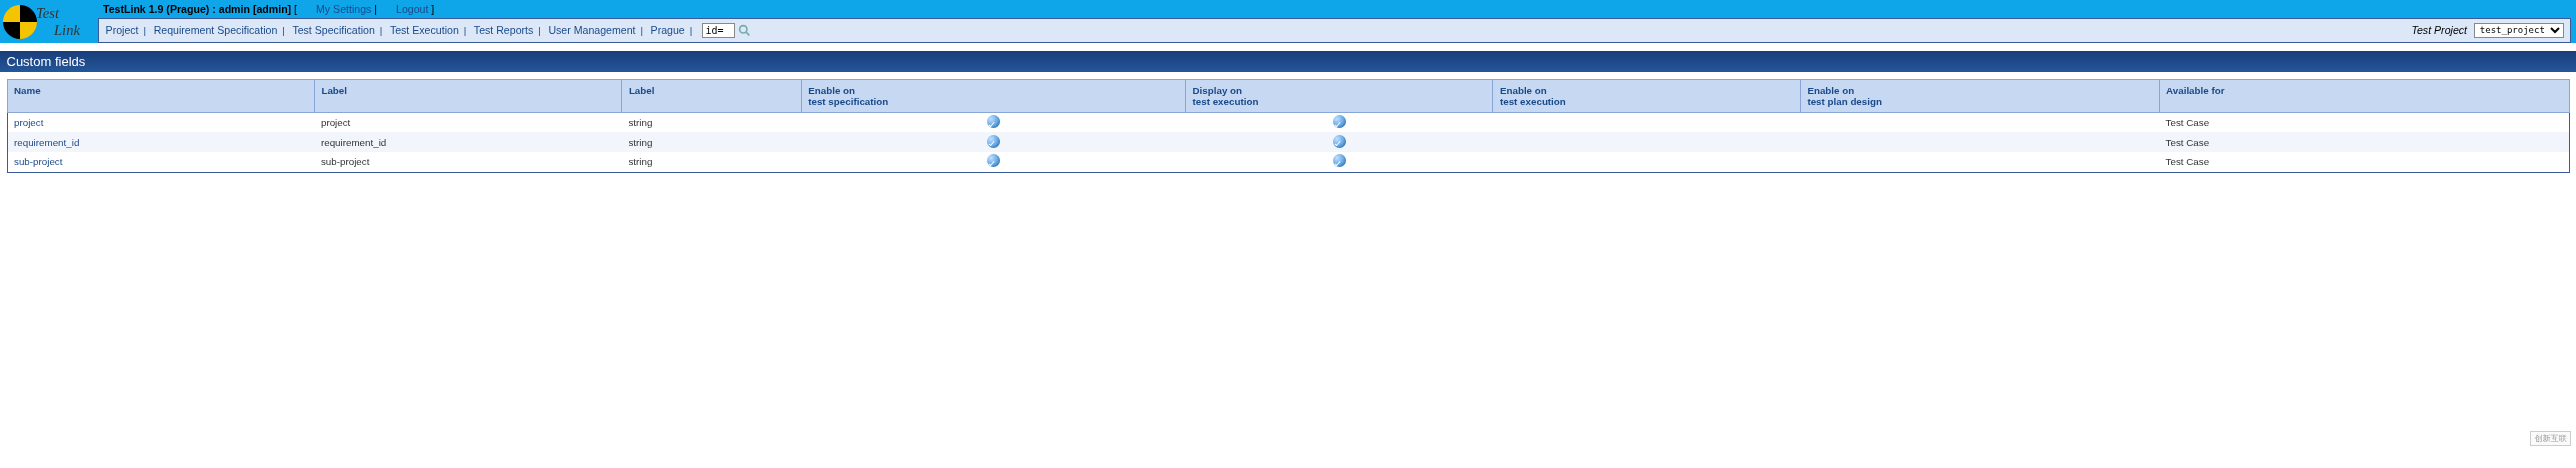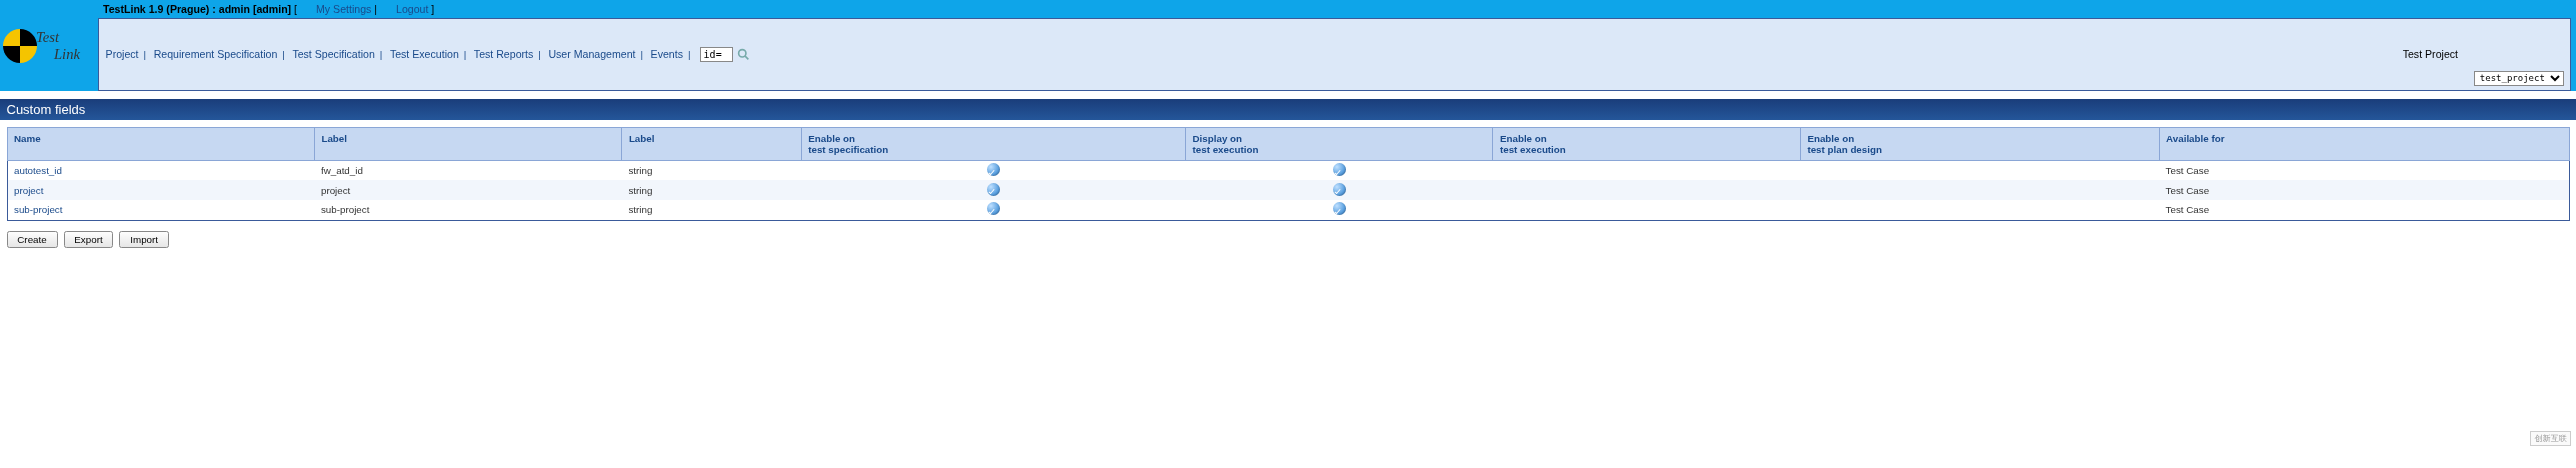--- a/index.html
+++ b/index.html
@@ -79,28 +79,27 @@
     padding: 0.8px 2.4px;
     margin-left: 4.9px;
   }
   .search-icon {
     width: 13px; height: 13px;
     display: inline-block;
     vertical-align: middle;
     margin-left: 3.3px;
   }
   .nav-spacer { flex: 1; }
-  .project-label { font-size: 10.6px; margin-right: 16px; }
+  .project-label { font-size: 10.6px; margin-right: 7px; font-style: italic; }
   .project-select {
     font-family: monospace;
     font-size: 9px;
     border: 0.8px solid #888;
     background: #fff;
     padding: 0.8px;
-    margin-top: 48px;
   }
   .blue-stripe {
     background: linear-gradient(to bottom, #1a3d7a, #24569a);
     color: #fff;
     font-size: 13px;
     padding: 3.3px 6.5px;
     margin-top: 8.1px;
   }
   .content-pad { padding: 6.5px; }
   table.cf {
@@ -186,21 +185,21 @@
       <span> ]</span>
     </div>
     <div class="nav-bar">
       <span class="nav-links">
         <a href="#">Project</a><span class="nav-sep">|</span>
         <a href="#">Requirement Specification</a><span class="nav-sep">|</span>
         <a href="#">Test Specification</a><span class="nav-sep">|</span>
         <a href="#">Test Execution</a><span class="nav-sep">|</span>
         <a href="#">Test Reports</a><span class="nav-sep">|</span>
         <a href="#">User Management</a><span class="nav-sep">|</span>
-        <a href="#">Events</a><span class="nav-sep">|</span>
+        <a href="#">Prague</a><span class="nav-sep">|</span>
       </span>
       <input class="search-box" value="id=" style="">
       <span class="search-icon">
         <svg viewBox="0 0 16 16">
             <circle cx="6.5" cy="6.5" r="4.5" fill="none" stroke="#7aa" stroke-width="2"></circle>
             <line x1="10" y1="10" x2="14" y2="14" stroke="#7aa" stroke-width="2"></line>
           </svg>
       </span>
       <span class="nav-spacer"></span>
       <span class="project-label">Test Project</span>
@@ -229,54 +228,49 @@
 test execution</span></th>
       <th style="width:12%"><span style="white-space:pre-line">Enable on
 test execution</span></th>
       <th style="width:14%"><span style="white-space:pre-line">Enable on
 test plan design</span></th>
       <th>Available for</th>
     </tr>
   </thead>
   <tbody id="cf-body">
         <tr>
-          <td><a href="#">autotest_id</a></td>
-          <td>fw_atd_id</td>
+          <td><a href="#">project</a></td>
+          <td>project</td>
           <td>string</td>
           <td class="center"><span class="tick"></span></td>
           <td class="center"><span class="tick"></span></td>
           <td class="center"></td>
           <td class="center"></td>
           <td>Test Case</td>
         </tr>
         <tr>
-          <td><a href="#">project</a></td>
-          <td>project</td>
+          <td><a href="#">requirement_id</a></td>
+          <td>requirement_id</td>
           <td>string</td>
           <td class="center"><span class="tick"></span></td>
           <td class="center"><span class="tick"></span></td>
           <td class="center"></td>
           <td class="center"></td>
           <td>Test Case</td>
         </tr>
         <tr>
           <td><a href="#">sub-project</a></td>
           <td>sub-project</td>
           <td>string</td>
           <td class="center"><span class="tick"></span></td>
           <td class="center"><span class="tick"></span></td>
           <td class="center"></td>
           <td class="center"></td>
           <td>Test Case</td>
         </tr>
       </tbody>
 </table>
 
-<div class="btn-row">
-  <button class="btn">Create</button>
-  <button class="btn">Export</button>
-  <button class="btn">Import</button>
+
 </div>
 
-</div>
-
 <div class="watermark">创新互联</div>
 
 
 </body></html>

